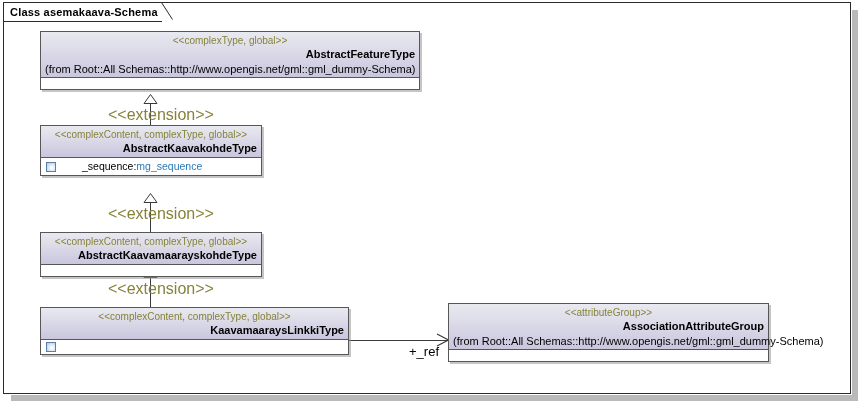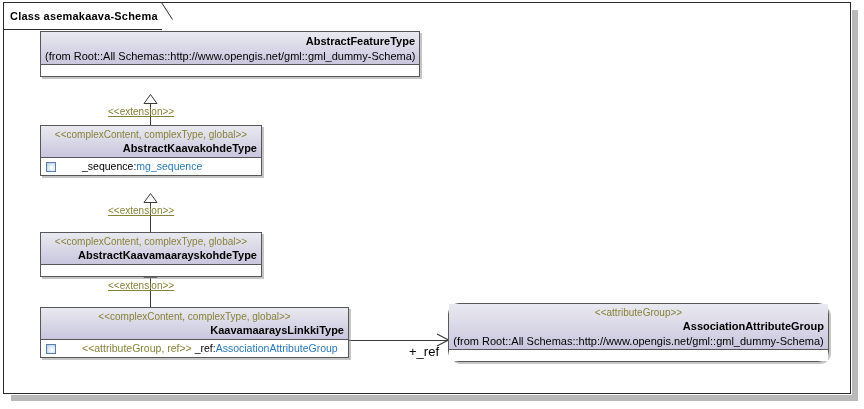--- a/index.html
+++ b/index.html
@@ -40,21 +40,21 @@
     width: 847px;
     height: 6px;
     background: #b9b9b9;
   }
 
   
   #diagram-tab {
     position: absolute;
     left: 3px;
     top: 2px;
-    height: 28px;
+    height: 20px;
     box-sizing: border-box;
     background: #ffffff;
     border-top: 1px solid #2b2b2b;
     border-left: 1px solid #2b2b2b;
     border-bottom: 1px solid #2b2b2b;
     padding: 0 4px 0 6px;
     display: flex;
     align-items: center;
     white-space: nowrap;
   }
@@ -141,25 +141,24 @@
 
   
   .conn-line {
     position: absolute;
     background: #3a3a3a;
   }
   .conn-v { width: 1px; }
   .conn-h { height: 1px; }
   .conn-label {
     position: absolute;
-    font-size: 10px;
+    font-size: 16px;
     color: #86823a;
     white-space: nowrap;
     background: transparent;
-    text-decoration: underline;
   }
   .assoc-label {
     position: absolute;
     font-size: 13px;
     color: #000000;
     white-space: nowrap;
   }
   .arrow-tri {
     position: absolute;
   }
@@ -208,20 +207,21 @@
 <div class="conn-line conn-h" style="left:349px; top:340px; width:99px;"></div>
 <div class="arrow-tri" style="left:436px; top:333px;">
   <svg width="14" height="14" viewBox="0 0 14 14">
     <polyline points="1,1 12.5,7 1,13" fill="none" stroke="#3a3a3a" stroke-width="1.2"></polyline>
   </svg>
 </div>
 <div class="assoc-label" style="left:409px; top:344px;">+_ref</div>
 
 <div class="uml-class" style="left:40px; top:31px; width:380px;">
   <div class="uml-header">
+    <div class="stereotype">&lt;&lt;complexType, global&gt;&gt;</div>
     <div class="class-name">AbstractFeatureType</div>
     <div class="from-note">(from Root::All Schemas::http://www.opengis.net/gml::gml_dummy-Schema)</div>
   </div>
   <div class="uml-compartment last" style="height:11px;"></div>
 </div>
 
 <div class="uml-class" style="left:40px; top:125px; width:222px;">
   <div class="uml-header">
     <div class="stereotype">&lt;&lt;complexContent, complexType, global&gt;&gt;</div>
     <div class="class-name">AbstractKaavakohdeType</div>
@@ -243,25 +243,24 @@
 </div>
 
 <div class="uml-class" style="left:40px; top:307px; width:309px;">
   <div class="uml-header">
     <div class="stereotype">&lt;&lt;complexContent, complexType, global&gt;&gt;</div>
     <div class="class-name">KaavamaaraysLinkkiType</div>
   </div>
   <div class="uml-compartment last">
     <div class="attr-row">
       <span class="attr-icon"></span>
-      <span class="attr-text"><span class="st">&lt;&lt;attributeGroup, ref&gt;&gt;</span><span> _ref:</span><span class="type">AssociationAttributeGroup</span></span>
     </div>
   </div>
 </div>
 
-<div class="uml-class" style="left:448px; top:303px; width:381px;border-radius:11px;">
+<div class="uml-class" style="left:448px; top:303px; width:321px;">
   <div class="uml-header">
     <div class="stereotype">&lt;&lt;attributeGroup&gt;&gt;</div>
     <div class="class-name">AssociationAttributeGroup</div>
     <div class="from-note">(from Root::All Schemas::http://www.opengis.net/gml::gml_dummy-Schema)</div>
   </div>
   <div class="uml-compartment last" style="height:11px;"></div>
 </div>
 
 </body></html>

